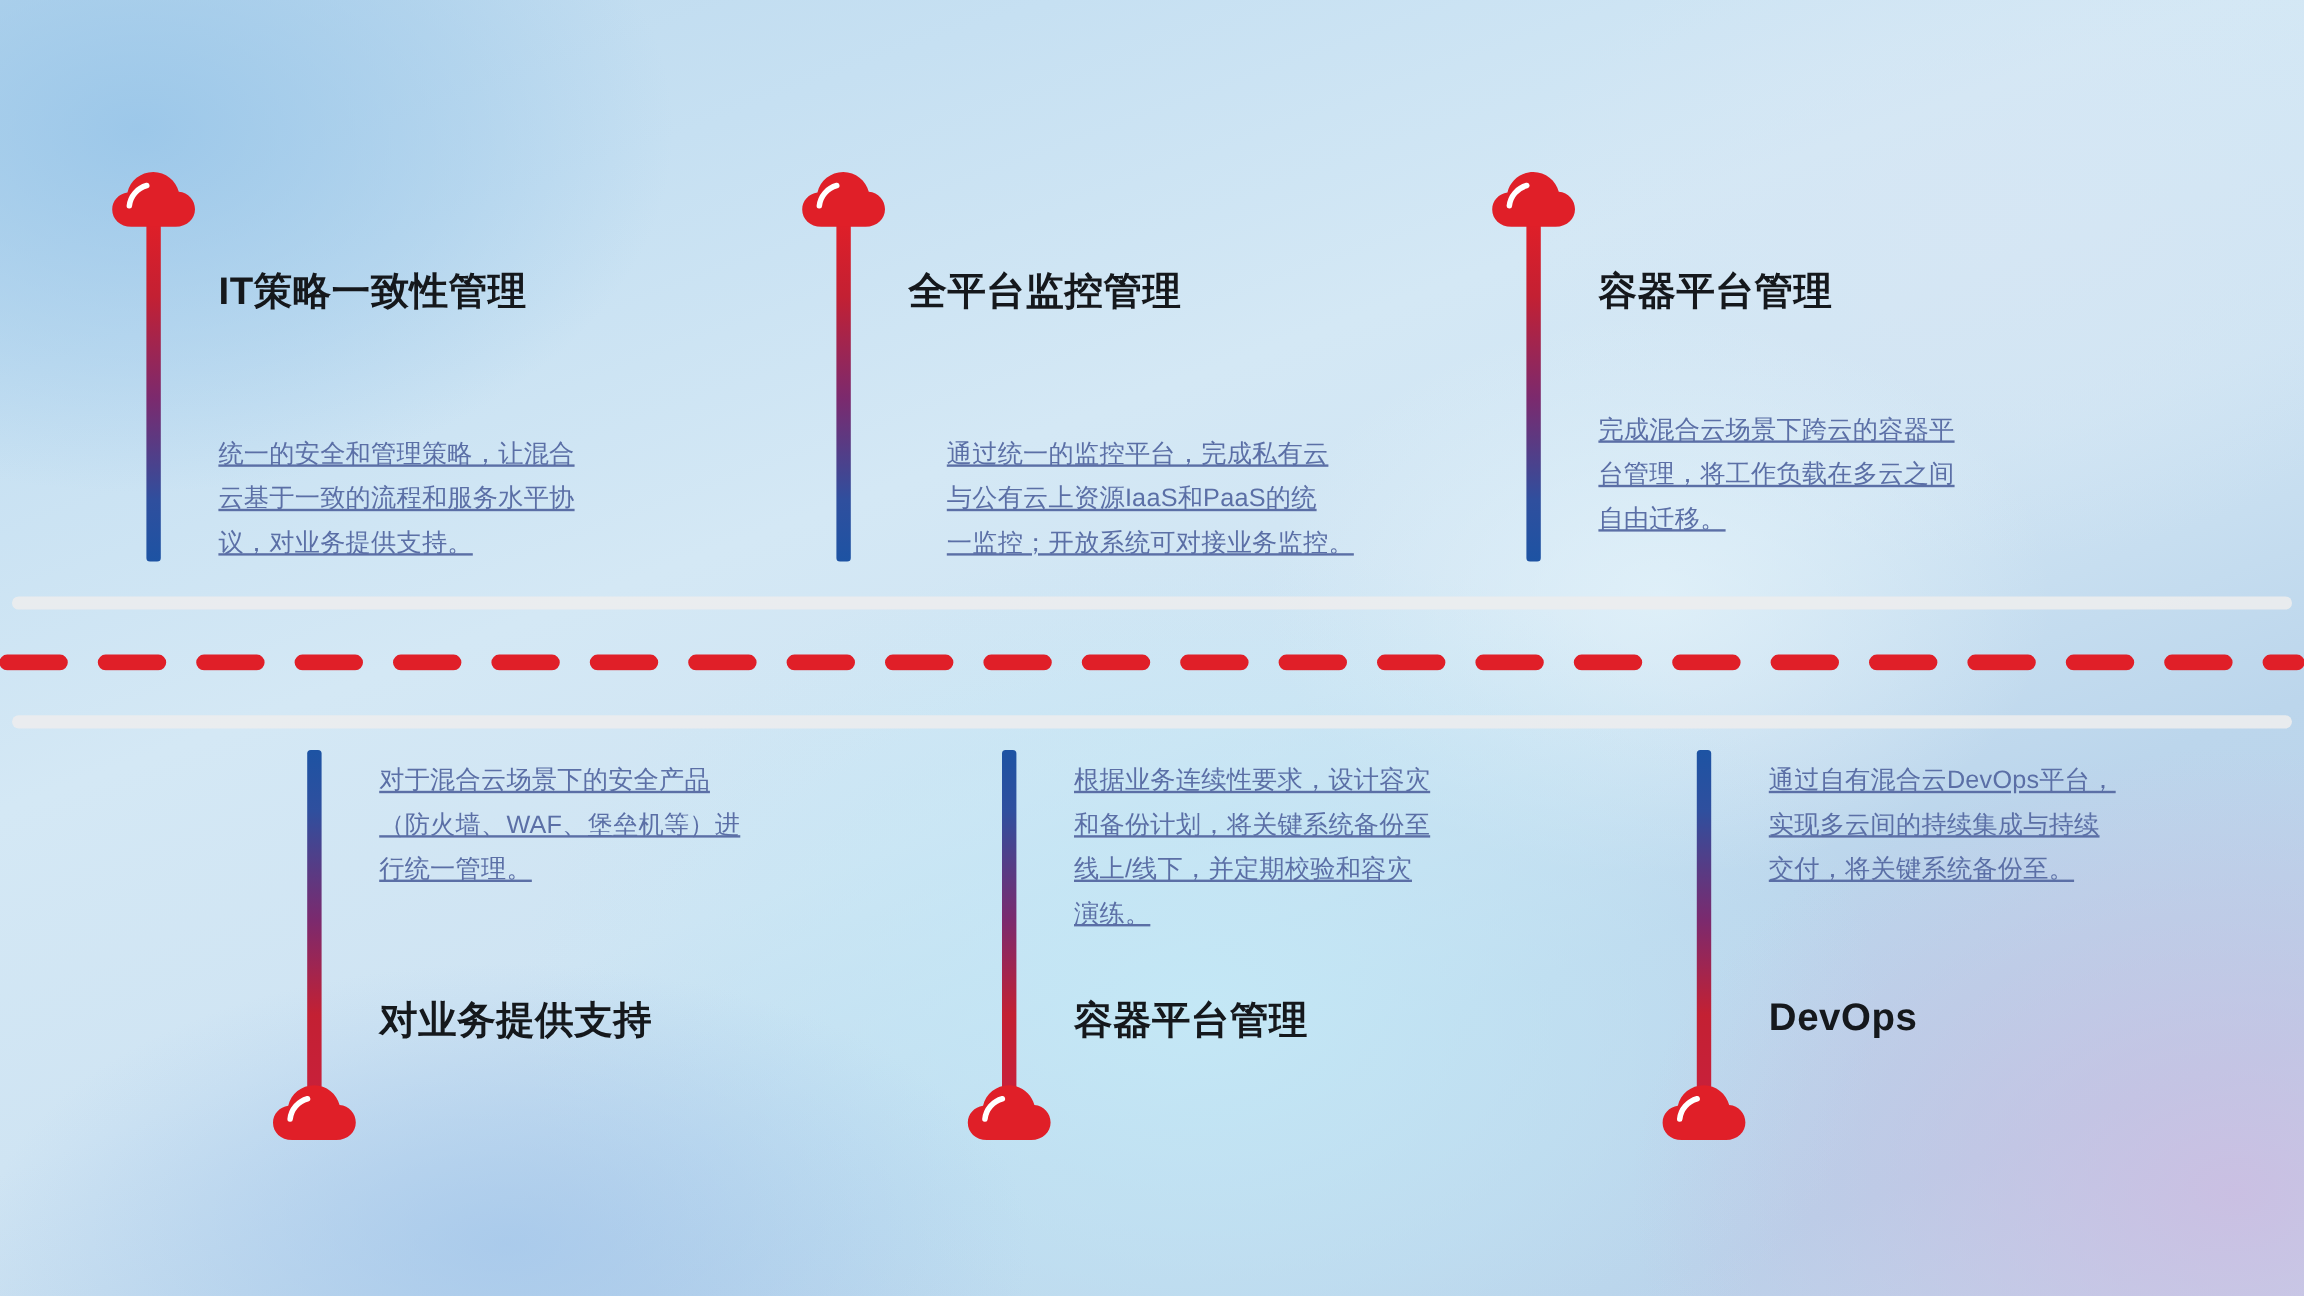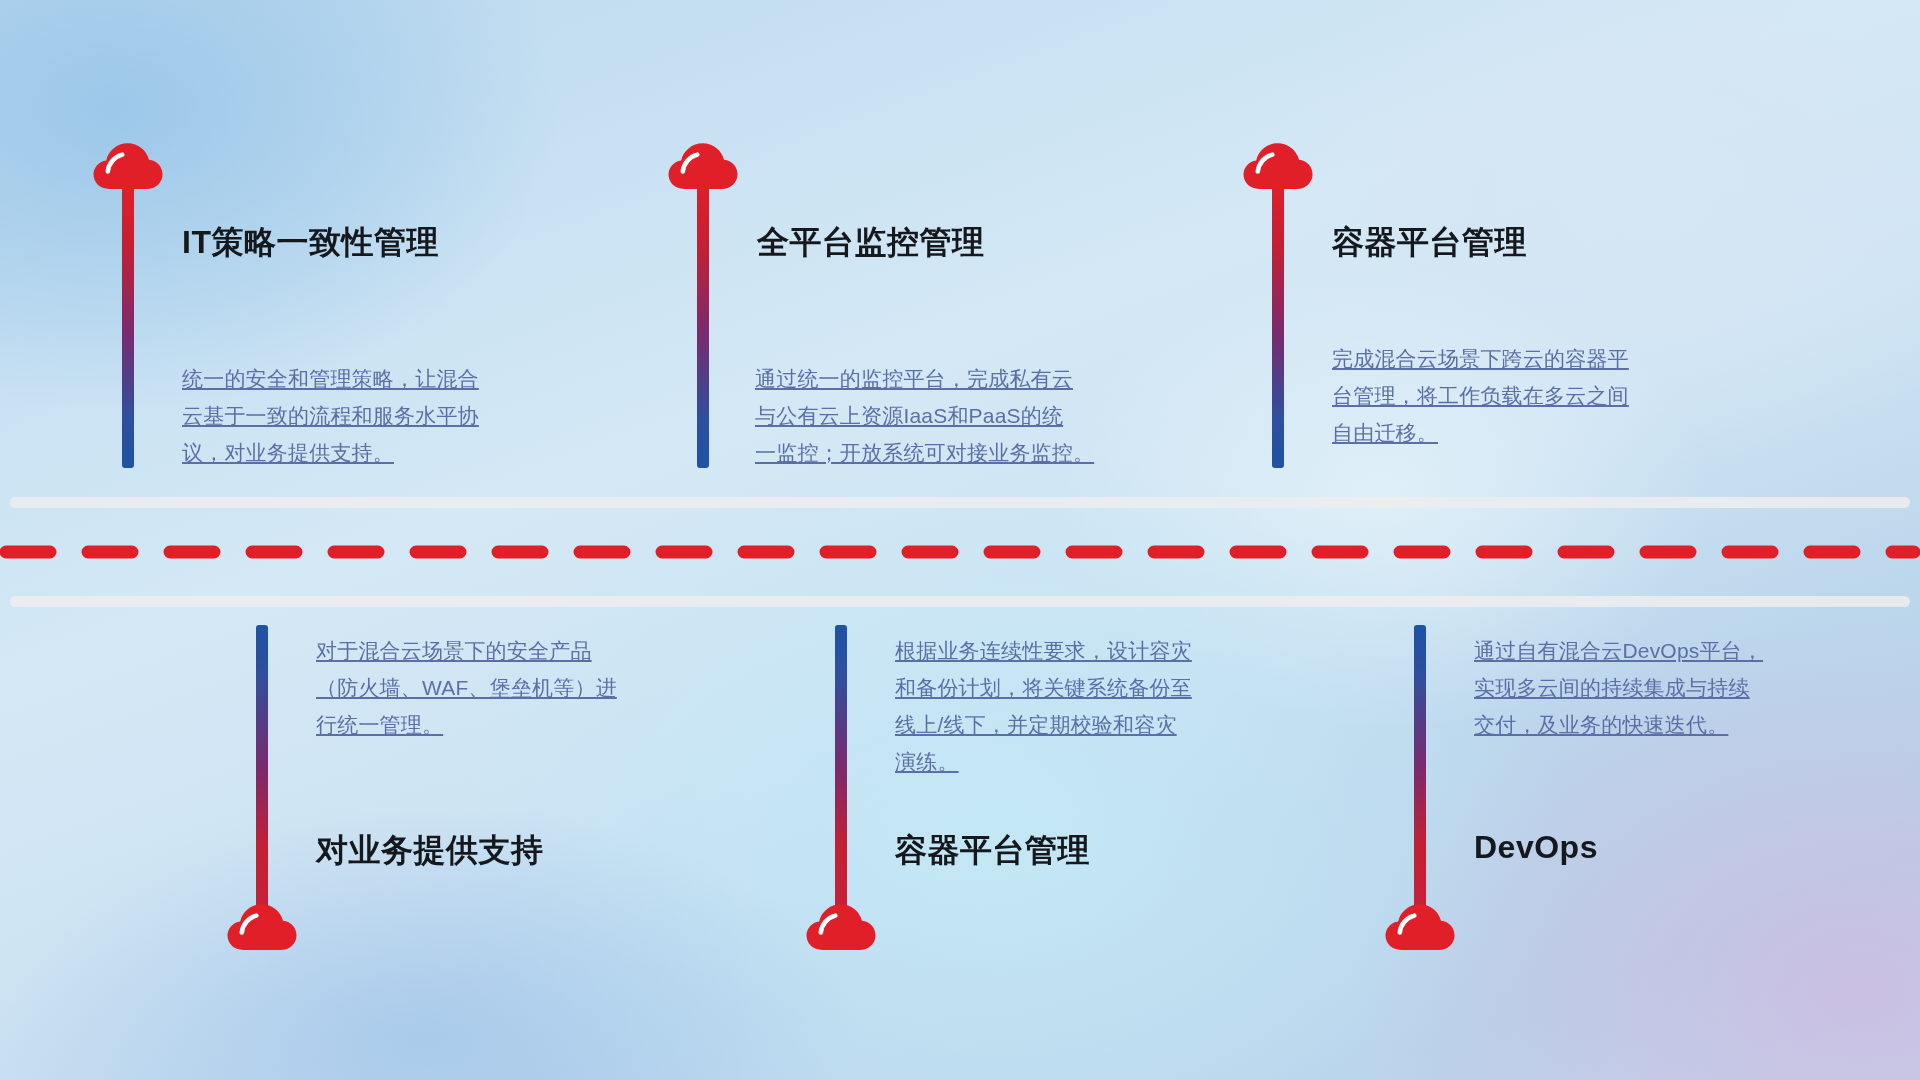--- a/index.html
+++ b/index.html
@@ -174,21 +174,21 @@
   <div class="marker down" style="left:697px; top:185px; height:283px;">
     <div class="stem"></div>
     <svg class="cloud top-cap" viewBox="0 0 72 50">
       <path d="M17.5 48 C7.8 48 1.5 41.4 1.5 33.6 C1.5 26.3 7.0 20.3 14.2 19.4
                C16.4 9.6 25.2 2.3 35.7 2.3 C46.0 2.3 54.6 9.3 57.0 18.8
                C65.0 19.5 70.5 25.8 70.5 33.4 C70.5 41.3 64.0 48 54.3 48 Z" fill="#e01f28"></path>
       <path d="M15.8 30.5 C16.6 22.4 22.6 15.7 30.3 13.6" stroke="#ffffff" stroke-width="4.6" stroke-linecap="round" fill="none"></path>
     </svg>
   </div>
   <div class="col-title" style="left:757px; top:221px;">全平台监控管理</div>
-  <div class="col-body" style="left:755px; top:360px; width:440px;">
+  <div class="col-body" style="left:789px; top:360px; width:440px;">
     <span>通过统一的监控平台，完成私有云</span>
     <span>与公有云上资源IaaS和PaaS的统</span>
     <span>一监控；开放系统可对接业务监控。</span>
   </div>
 
   <div class="marker down" style="left:1272px; top:185px; height:283px;">
     <div class="stem"></div>
     <svg class="cloud top-cap" viewBox="0 0 72 50">
       <path d="M17.5 48 C7.8 48 1.5 41.4 1.5 33.6 C1.5 26.3 7.0 20.3 14.2 19.4
                C16.4 9.6 25.2 2.3 35.7 2.3 C46.0 2.3 54.6 9.3 57.0 18.8
@@ -249,17 +249,17 @@
     <svg class="cloud bottom-cap" viewBox="0 0 72 50">
       <path d="M17.5 48 C7.8 48 1.5 41.4 1.5 33.6 C1.5 26.3 7.0 20.3 14.2 19.4
                C16.4 9.6 25.2 2.3 35.7 2.3 C46.0 2.3 54.6 9.3 57.0 18.8
                C65.0 19.5 70.5 25.8 70.5 33.4 C70.5 41.3 64.0 48 54.3 48 Z" fill="#e01f28"></path>
       <path d="M15.8 30.5 C16.6 22.4 22.6 15.7 30.3 13.6" stroke="#ffffff" stroke-width="4.6" stroke-linecap="round" fill="none"></path>
     </svg>
   </div>
   <div class="col-body" style="left:1474px; top:632px; width:420px;">
     <span>通过自有混合云DevOps平台，</span>
     <span>实现多云间的持续集成与持续</span>
-    <span>交付，及业务的快速迭代。</span>
+    <span>交付，将关键系统备份至。</span>
   </div>
   <div class="col-title" style="left:1474px; top:829px;text-align:right;">DevOps</div>
 
 </div>
 
 </body></html>

